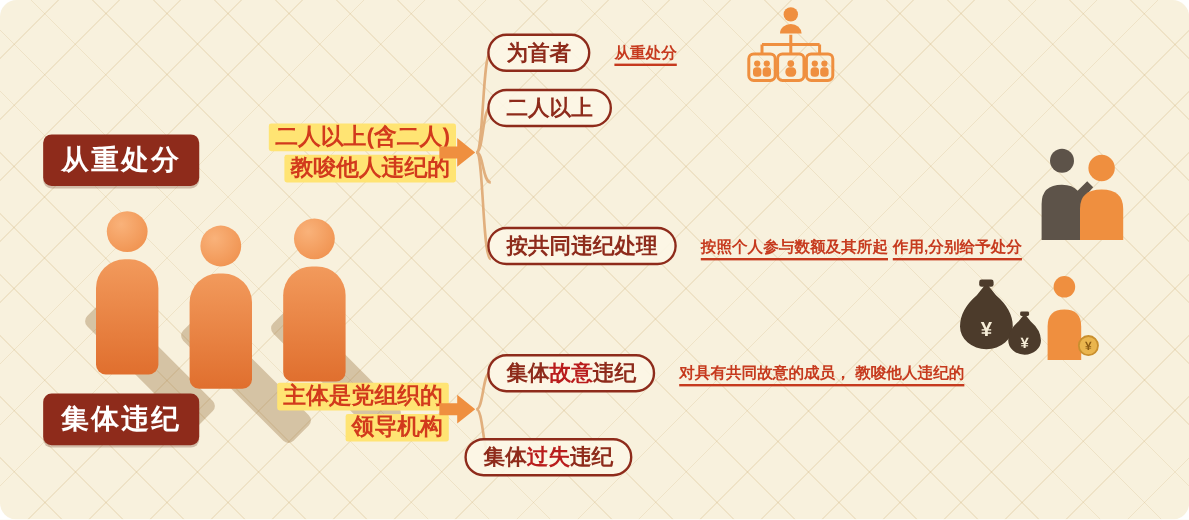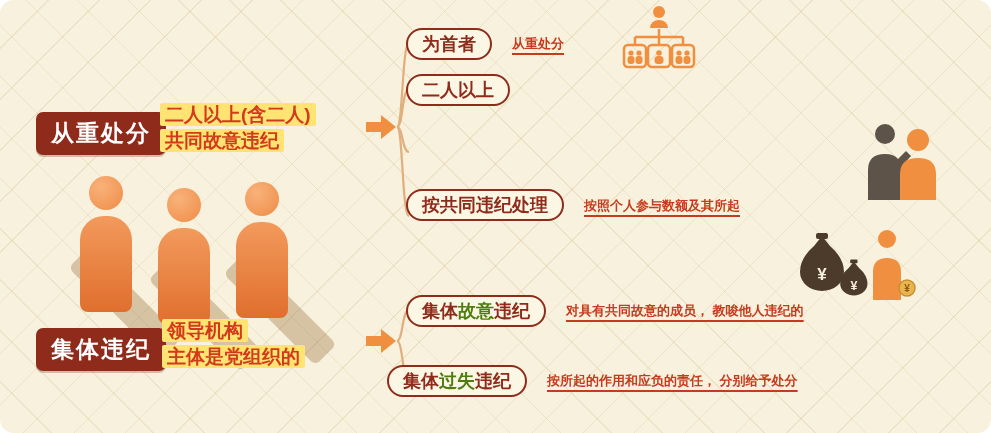--- a/index.html
+++ b/index.html
@@ -13,31 +13,31 @@
     font-family:"Liberation Sans", sans-serif;
   }
   .connectors{position:absolute;left:0;top:0;z-index:1;pointer-events:none;}
   .title-box{
     position:absolute;z-index:3;
     background:#8e2b1b;color:#ffffff;font-weight:bold;font-size:23px;letter-spacing:2px;
     padding:6px 15px;border-radius:7px;box-shadow:0 2px 0 rgba(90,30,10,0.25);
     white-space:nowrap;
   }
   .note{
-    position:absolute;z-index:3;text-align:left;font-weight:bold;font-size:19px;
+    position:absolute;z-index:3;text-align:right;font-weight:bold;font-size:19px;
     color:#d23a1c;line-height:26px;
   }
   .note span{background:#ffe473;padding:1px 5px;border-radius:2px;}
   .arrow{position:absolute;z-index:3;}
   .row{position:absolute;z-index:3;display:flex;align-items:center;gap:20px;}
   .capsule{
     display:inline-block;border:2px solid #8e2b1b;color:#8e2b1b;background:rgba(252,246,229,0.92);
     font-weight:bold;font-size:18px;padding:3px 14px;border-radius:19px;white-space:nowrap;line-height:22px;
   }
-  .capsule .emph{color:#4d7c0f;}
+  .capsule .emph{color:#b91c1c;}
   .desc{
     color:#c63a1e;font-weight:bold;font-size:13px;white-space:nowrap;
     text-decoration:underline;text-decoration-thickness:2px;text-underline-offset:5px;
   }
   .desc-lines{display:flex;gap:4px;justify-content:flex-end;}
   .desc-lines .desc{line-height:23px;}
   .fig-shadow{
     position:absolute;z-index:1;width:130px;height:30px;border-radius:6px;
     background:rgba(148,110,58,0.35);transform:rotate(45deg);
   }
@@ -81,60 +81,60 @@
     <div class="fig-body"></div>
   </div>
   <div class="figure" style="left:236px;top:182px">
     <div class="fig-head"></div>
     <div class="fig-body"></div>
   </div>
 
   <div class="title-box" style="left:36px;top:112px">从重处分</div>
   <div class="note" style="left:160px;top:102px;width:220px">
     <div><span>二人以上(含二人)</span></div>
-    <div><span>共同故意违纪</span></div>
+    <div><span>教唆他人违纪的</span></div>
   </div>
   <svg class="arrow" style="left:366px;top:114px" width="30" height="26" viewBox="0 0 30 26">
     <path d="M0,8 H15 V1 L30,13 15,25 V18 H0 Z" fill="#ef8f3f"></path>
   </svg>
 
   <div class="row" style="left:406px;top:28px">
     <span class="capsule">为首者</span>
     <span class="desc">从重处分</span>
   </div>
 
   <div class="row" style="left:406px;top:74px">
     <span class="capsule">二人以上</span>
   </div>
 
 
   <div class="row" style="left:406px;top:189px">
     <span class="capsule">按共同违纪处理</span>
     <div class="desc-lines">
       <span class="desc">按照个人参与数额及其所起</span>
+      <span class="desc">作用,分别给予处分</span>
     </div>
   </div>
 
   <div class="title-box" style="left:36px;top:328px">集体违纪</div>
   <div class="note" style="left:162px;top:318px;width:212px">
+    <div><span>主体是党组织的</span></div>
     <div><span>领导机构</span></div>
-    <div><span>主体是党组织的</span></div>
   </div>
   <svg class="arrow" style="left:366px;top:328px" width="30" height="26" viewBox="0 0 30 26">
     <path d="M0,8 H15 V1 L30,13 15,25 V18 H0 Z" fill="#ef8f3f"></path>
   </svg>
 
   <div class="row" style="left:406px;top:295px">
     <span class="capsule"><span>集体</span><span class="emph">故意</span><span>违纪</span></span>
     <span class="desc">对具有共同故意的成员， 教唆他人违纪的</span>
   </div>
 
   <div class="row" style="left:387px;top:365px">
     <span class="capsule"><span>集体</span><span class="emph">过失</span><span>违纪</span></span>
-    <span class="desc">按所起的作用和应负的责任， 分别给予处分</span>
   </div>
 
   <svg class="icon" style="left:622px;top:5px" width="74" height="70" viewBox="0 0 74 70">
     <g fill="#ef8f3f">
       <circle cx="37" cy="7" r="6"></circle>
       <path d="M28,23 a9,8 0 0 1 18,0 z"></path>
     </g>
     <g stroke="#ef8f3f" stroke-width="2.5" fill="none">
       <path d="M37,24 V32 M13,32 H61 M13,32 V40 M37,32 V40 M61,32 V40"></path>
       <rect x="2" y="40" width="22" height="22" rx="4"></rect>

